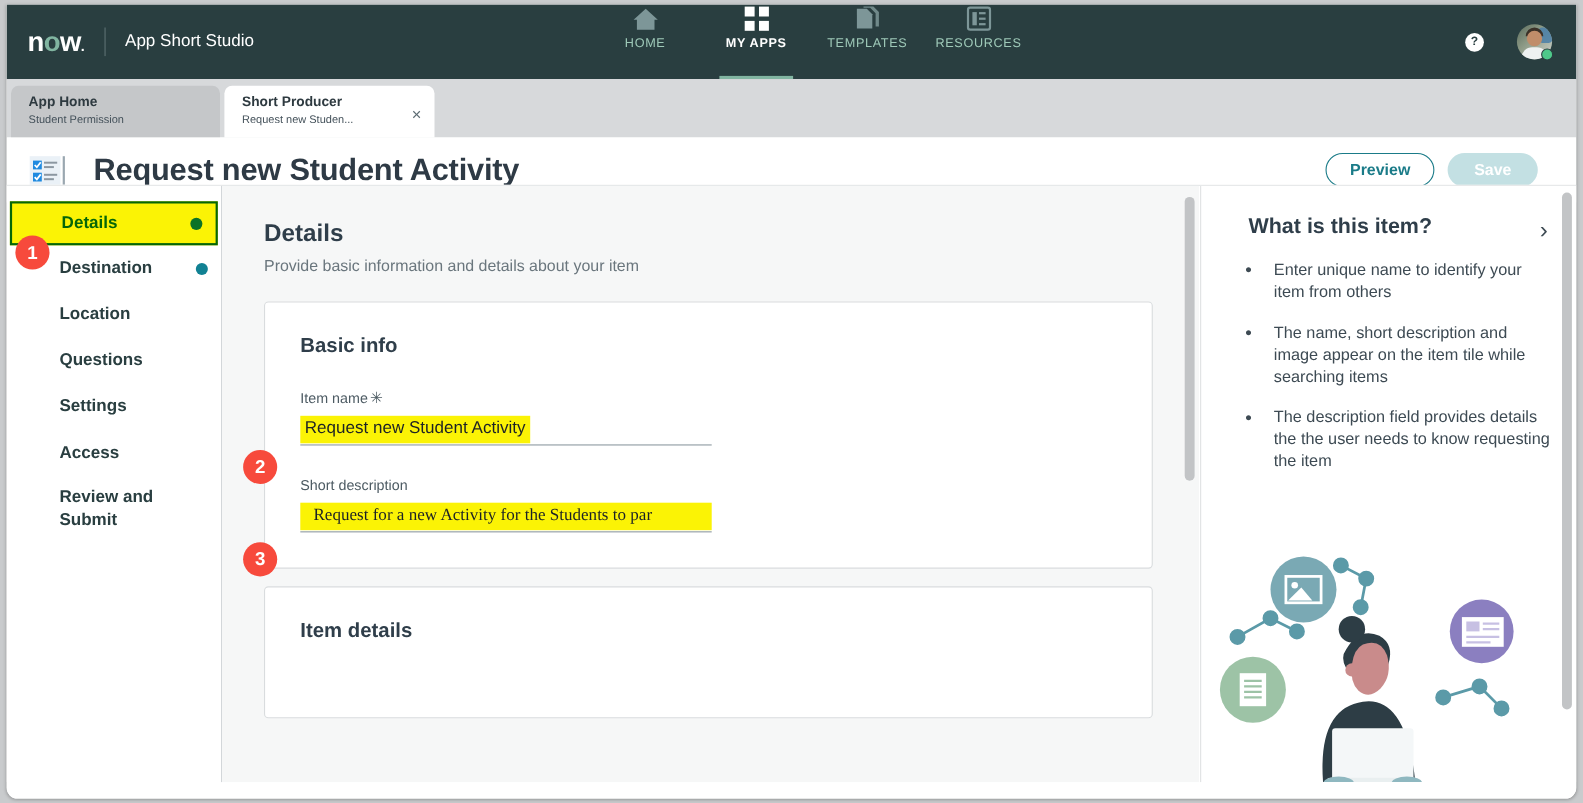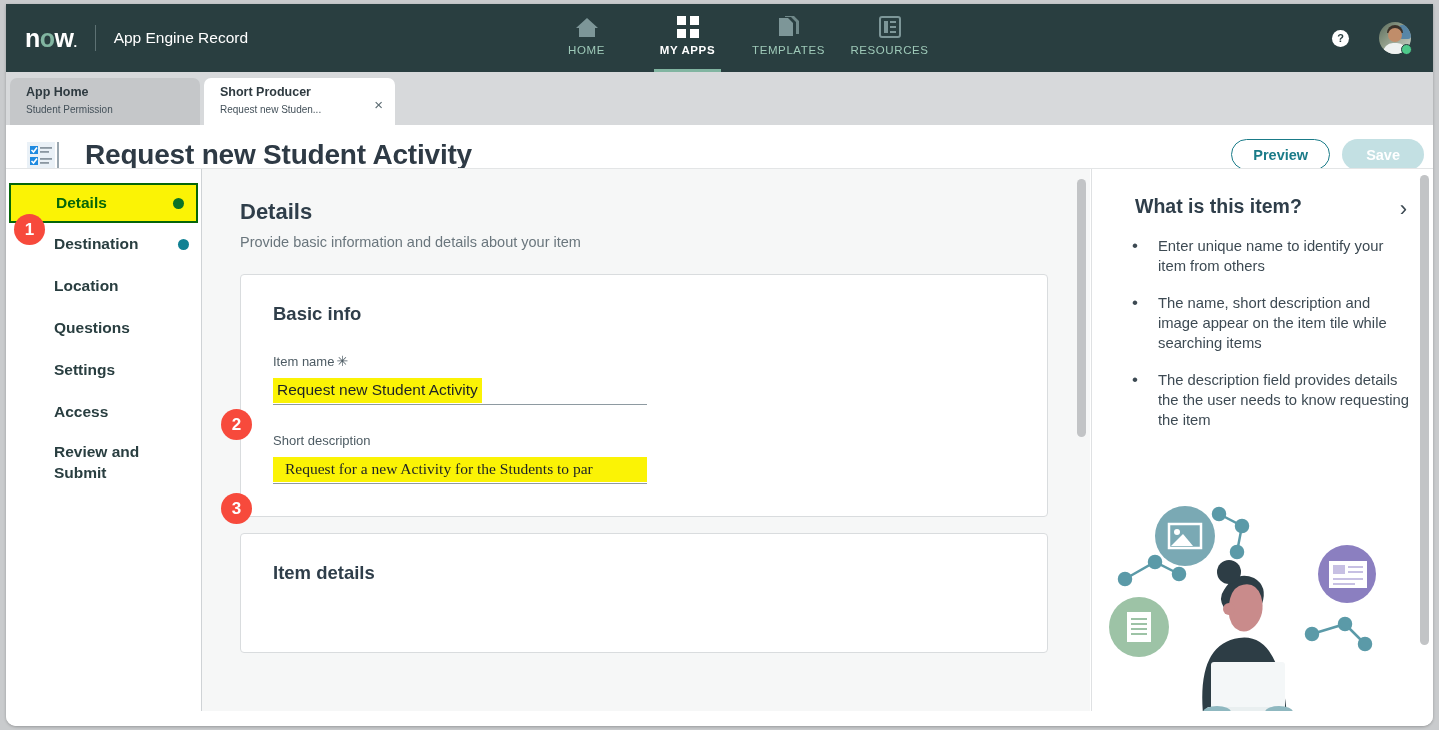--- a/index.html
+++ b/index.html
@@ -44,21 +44,21 @@
   }
   .app-title { font-size: 15.5px; color: #ffffff; font-weight: 400; }
 
   .navitems {
     position: absolute; left: 530px; top: 0;
     height: 68px; display: flex; align-items: flex-end;
   }
   .navitem {
     width: 101px; height: 68px;
     display: flex; flex-direction: column;
-    align-items: center; justify-content: center;
+    align-items: center; justify-content: flex-start;
     padding-bottom: 6px; cursor: pointer;
     position: relative;
   }
   .navitem .nav-ico { height: 26px; display:flex; align-items:center; justify-content:center; margin-bottom: 4px; }
   .navitem .nav-label {
     font-size: 11.5px; letter-spacing: 0.6px;
     color: #9ec9b8;
   }
   .navitem.active .nav-label { color: #ffffff; font-weight: bold; }
   .navitem.active::after {
@@ -155,21 +155,21 @@
   }
   .rp-icon {
     margin-left: 20px; width: 36px; height: 32px;
     position: relative; display:flex; align-items:center;
   }
   .page-title {
     margin-left: 23px; font-size: 28px; font-weight: bold;
     color: #2e3a45; letter-spacing: -0.2px;
   }
   .head-actions {
-    position: absolute; right: 9px; display: flex; align-items: center; gap: 12px;
+    position: absolute; right: 35px; display: flex; align-items: center; gap: 12px;
   }
   .btn-preview {
     height: 31px; padding: 0 21px; border-radius: 16px;
     border: 1.6px solid #1a7b88; background: #ffffff;
     color: #1a7b88; font-size: 14.5px; font-weight: 600;
     display: flex; align-items: center; cursor: pointer;
     font-family: "Liberation Sans", sans-serif;
   }
   .btn-save {
     height: 31px; padding: 0 24px; border-radius: 16px;
@@ -310,21 +310,21 @@
 
   <div class="topnav">
     <div class="brand">
       <div class="now-logo">
         <span>n</span>
           <span class="o">o</span>
           <span>w</span>
           <span class="dot">.</span>
       </div>
       <div class="brand-divider"></div>
-      <div class="app-title">App Engine Record</div>
+      <div class="app-title">App Short Studio</div>
     </div>
 
     <div class="navitems">
       <div class="navitem">
         <span class="nav-ico">
           <svg class="nico" width="26" height="24" viewBox="0 0 26 24">
               <path d="M13 3 L24 13 L21 13 L21 22 L5 22 L5 13 L2 13 Z" fill="#7d9698"></path>
             </svg>
         </span>
         <span class="nav-label">HOME</span>

